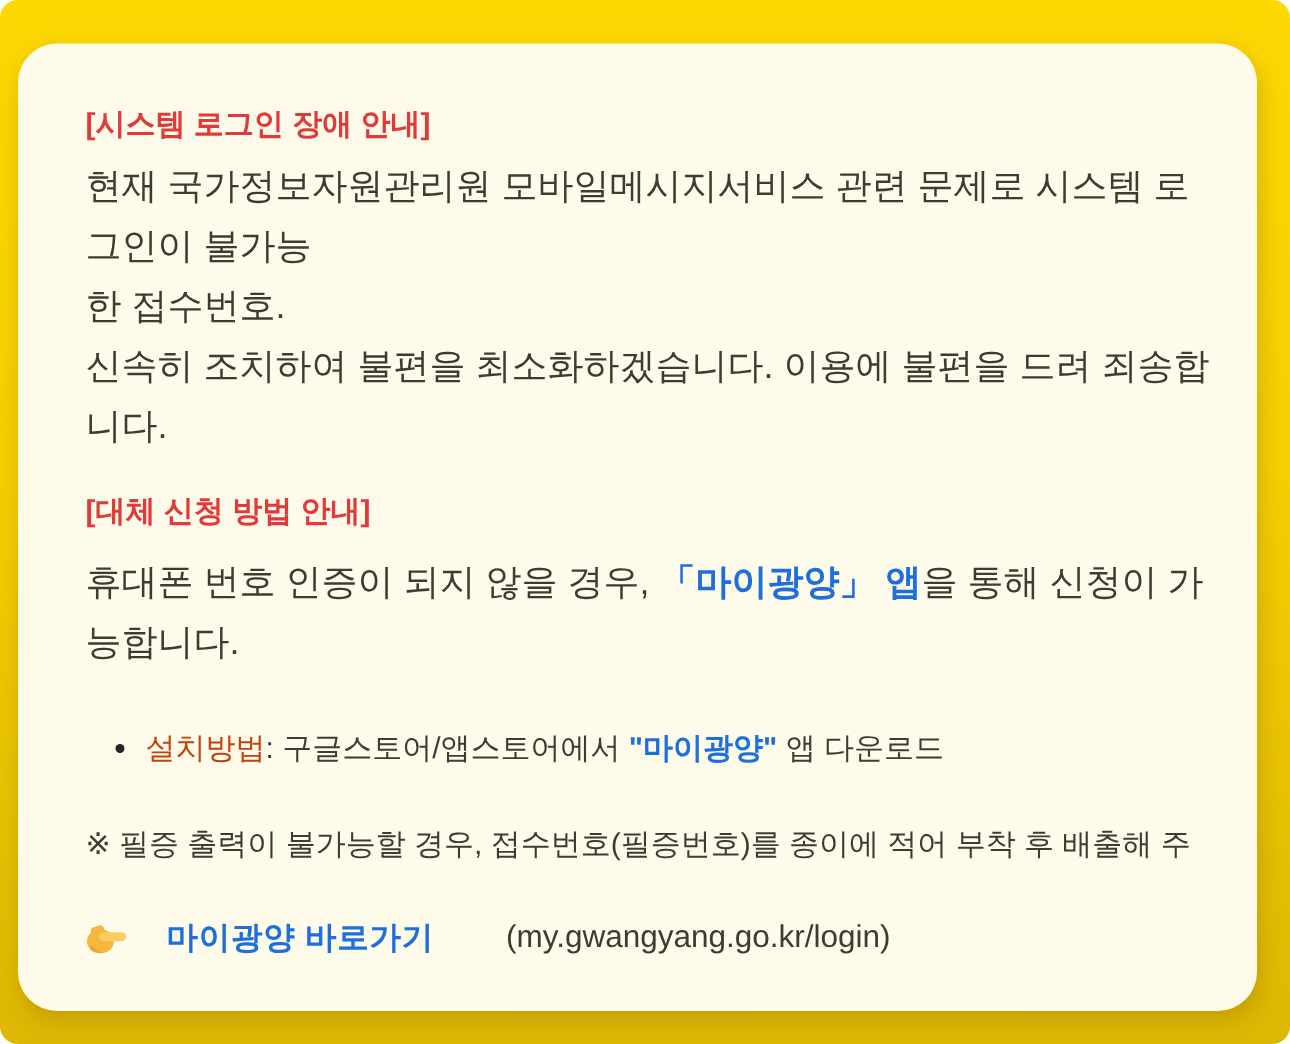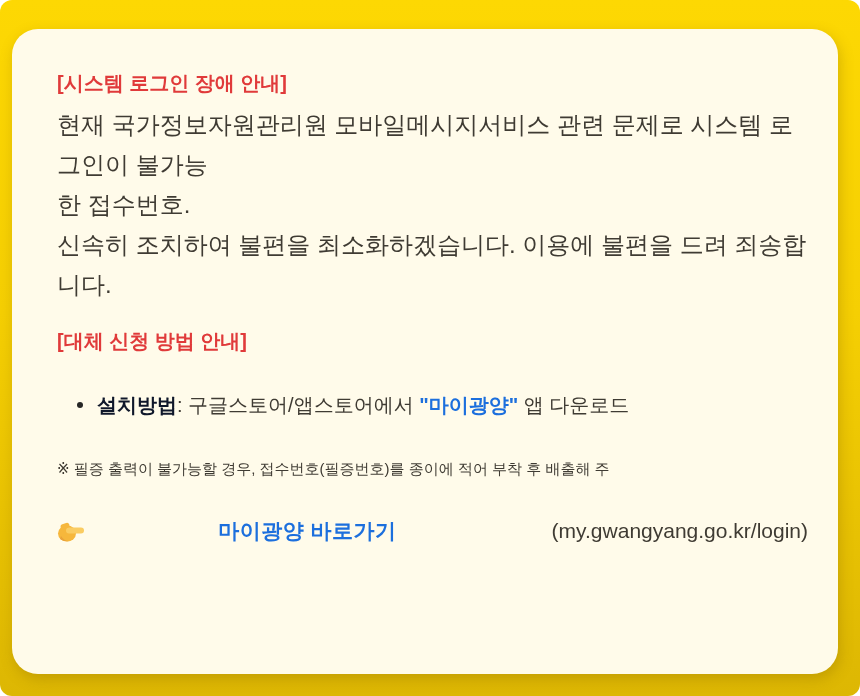--- a/index.html
+++ b/index.html
@@ -33,21 +33,21 @@
   }
   .heading-red.second{margin-top:22px;margin-bottom:14px;}
   .body-text{
     color:#3F3B33;
     font-size:24px;
     line-height:40px;
     margin:0 0 14px 0;
     word-break:break-all;
   }
   .blue{color:#1C6FDD;font-weight:bold;}
-  .red-label{color:#0f172a;font-weight:bold;}
+  .red-label{color:#c2410c;font-weight:normal;}
   ul.notice-list{
     list-style:none;
     margin:30px 0 0 0;
     padding:0 0 0 12px;
   }
   ul.notice-list li{
     position:relative;
     padding-left:28px;
     color:#3F3B33;
     font-size:20px;
@@ -57,31 +57,30 @@
   ul.notice-list li::before{
     content:"";
     position:absolute;
     left:8px;top:17px;
     width:6px;height:6px;
     border-radius:50%;
     background:#262626;
   }
   .footnote{
     color:#3F3B33;
-    font-size:15px;
+    font-size:20px;
     line-height:40px;
     margin:24px 0 0 0;
     word-break:break-all;
   }
   .link-row{
     display:flex;
     align-items:center;
     margin-top:28px;
-    gap:12px;
-    justify-content:space-between;
+    gap:26px;
   }
   .hand-icon{flex:0 0 auto;display:inline-flex;}
   .link-label{
     color:#1C6FDD;
     font-size:21px;
     font-weight:bold;
     text-decoration:none;
     letter-spacing:0.5px;
   }
   .url-note{
@@ -95,20 +94,21 @@
 
 <div class="stage">
   <div class="card">
 
     <h2 class="heading-red">[시스템 로그인 장애 안내]</h2>
 
     <p class="body-text"><span>현재 국가정보자원관리원 모바일메시지서비스 관련 문제로 시스템 로그인이 불가능</span><br><span>한 접수번호.</span><br><span>신속히 조치하여 불편을 최소화하겠습니다. 이용에 불편을 드려 죄송합니다.</span></p>
 
     <h2 class="heading-red second">[대체 신청 방법 안내]</h2>
 
+    <p class="body-text"><span>휴대폰 번호 인증이 되지 않을 경우, </span><span class="blue">「마이광양」 앱</span><span>을 통해 신청이 가능합니다.</span></p>
 
     <ul class="notice-list">
       <li><span class="red-label">설치방법</span><span>: 구글스토어/앱스토어에서 </span><span class="blue">"마이광양"</span><span> 앱 다운로드</span></li>
     </ul>
 
     <p class="footnote"><span>※ 필증 출력이 불가능할 경우, 접수번호(필증번호)를 종이에 적어 부착 후 배출해 주</span><br></p>
 
     <div class="link-row">
       <span class="hand-icon">
         <svg width="28" height="26" viewBox="0 0 28 26" aria-hidden="true">

